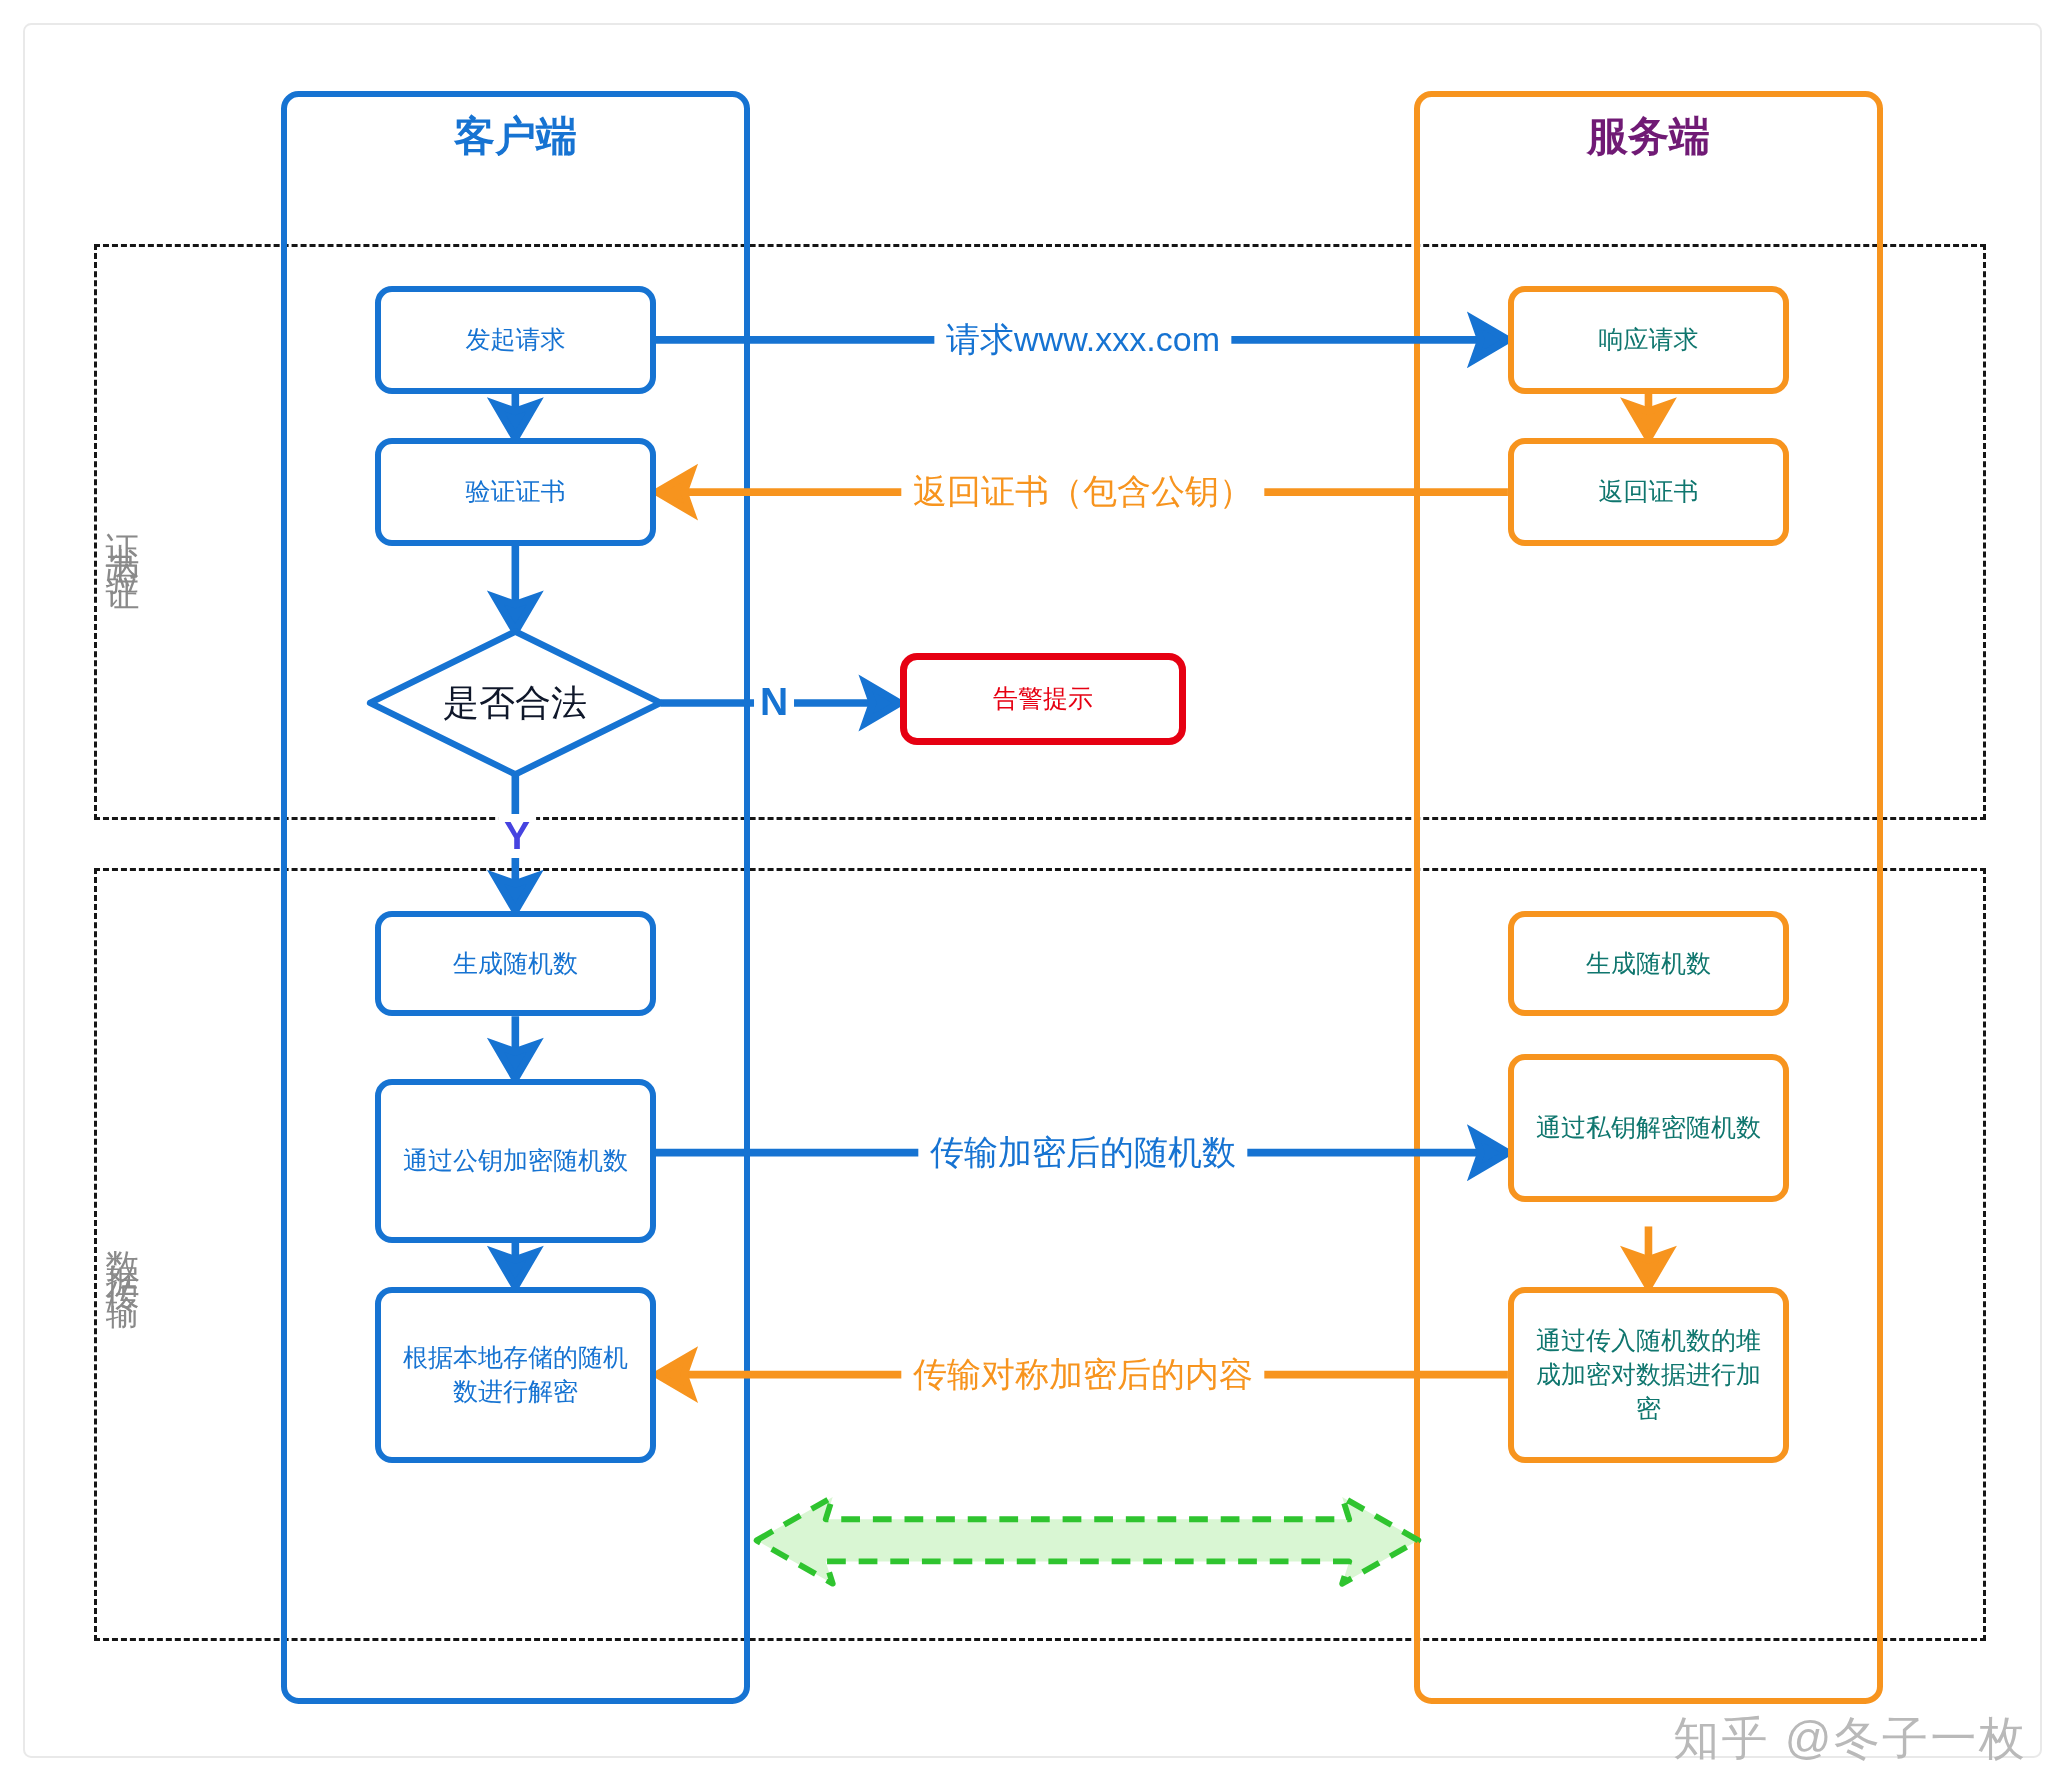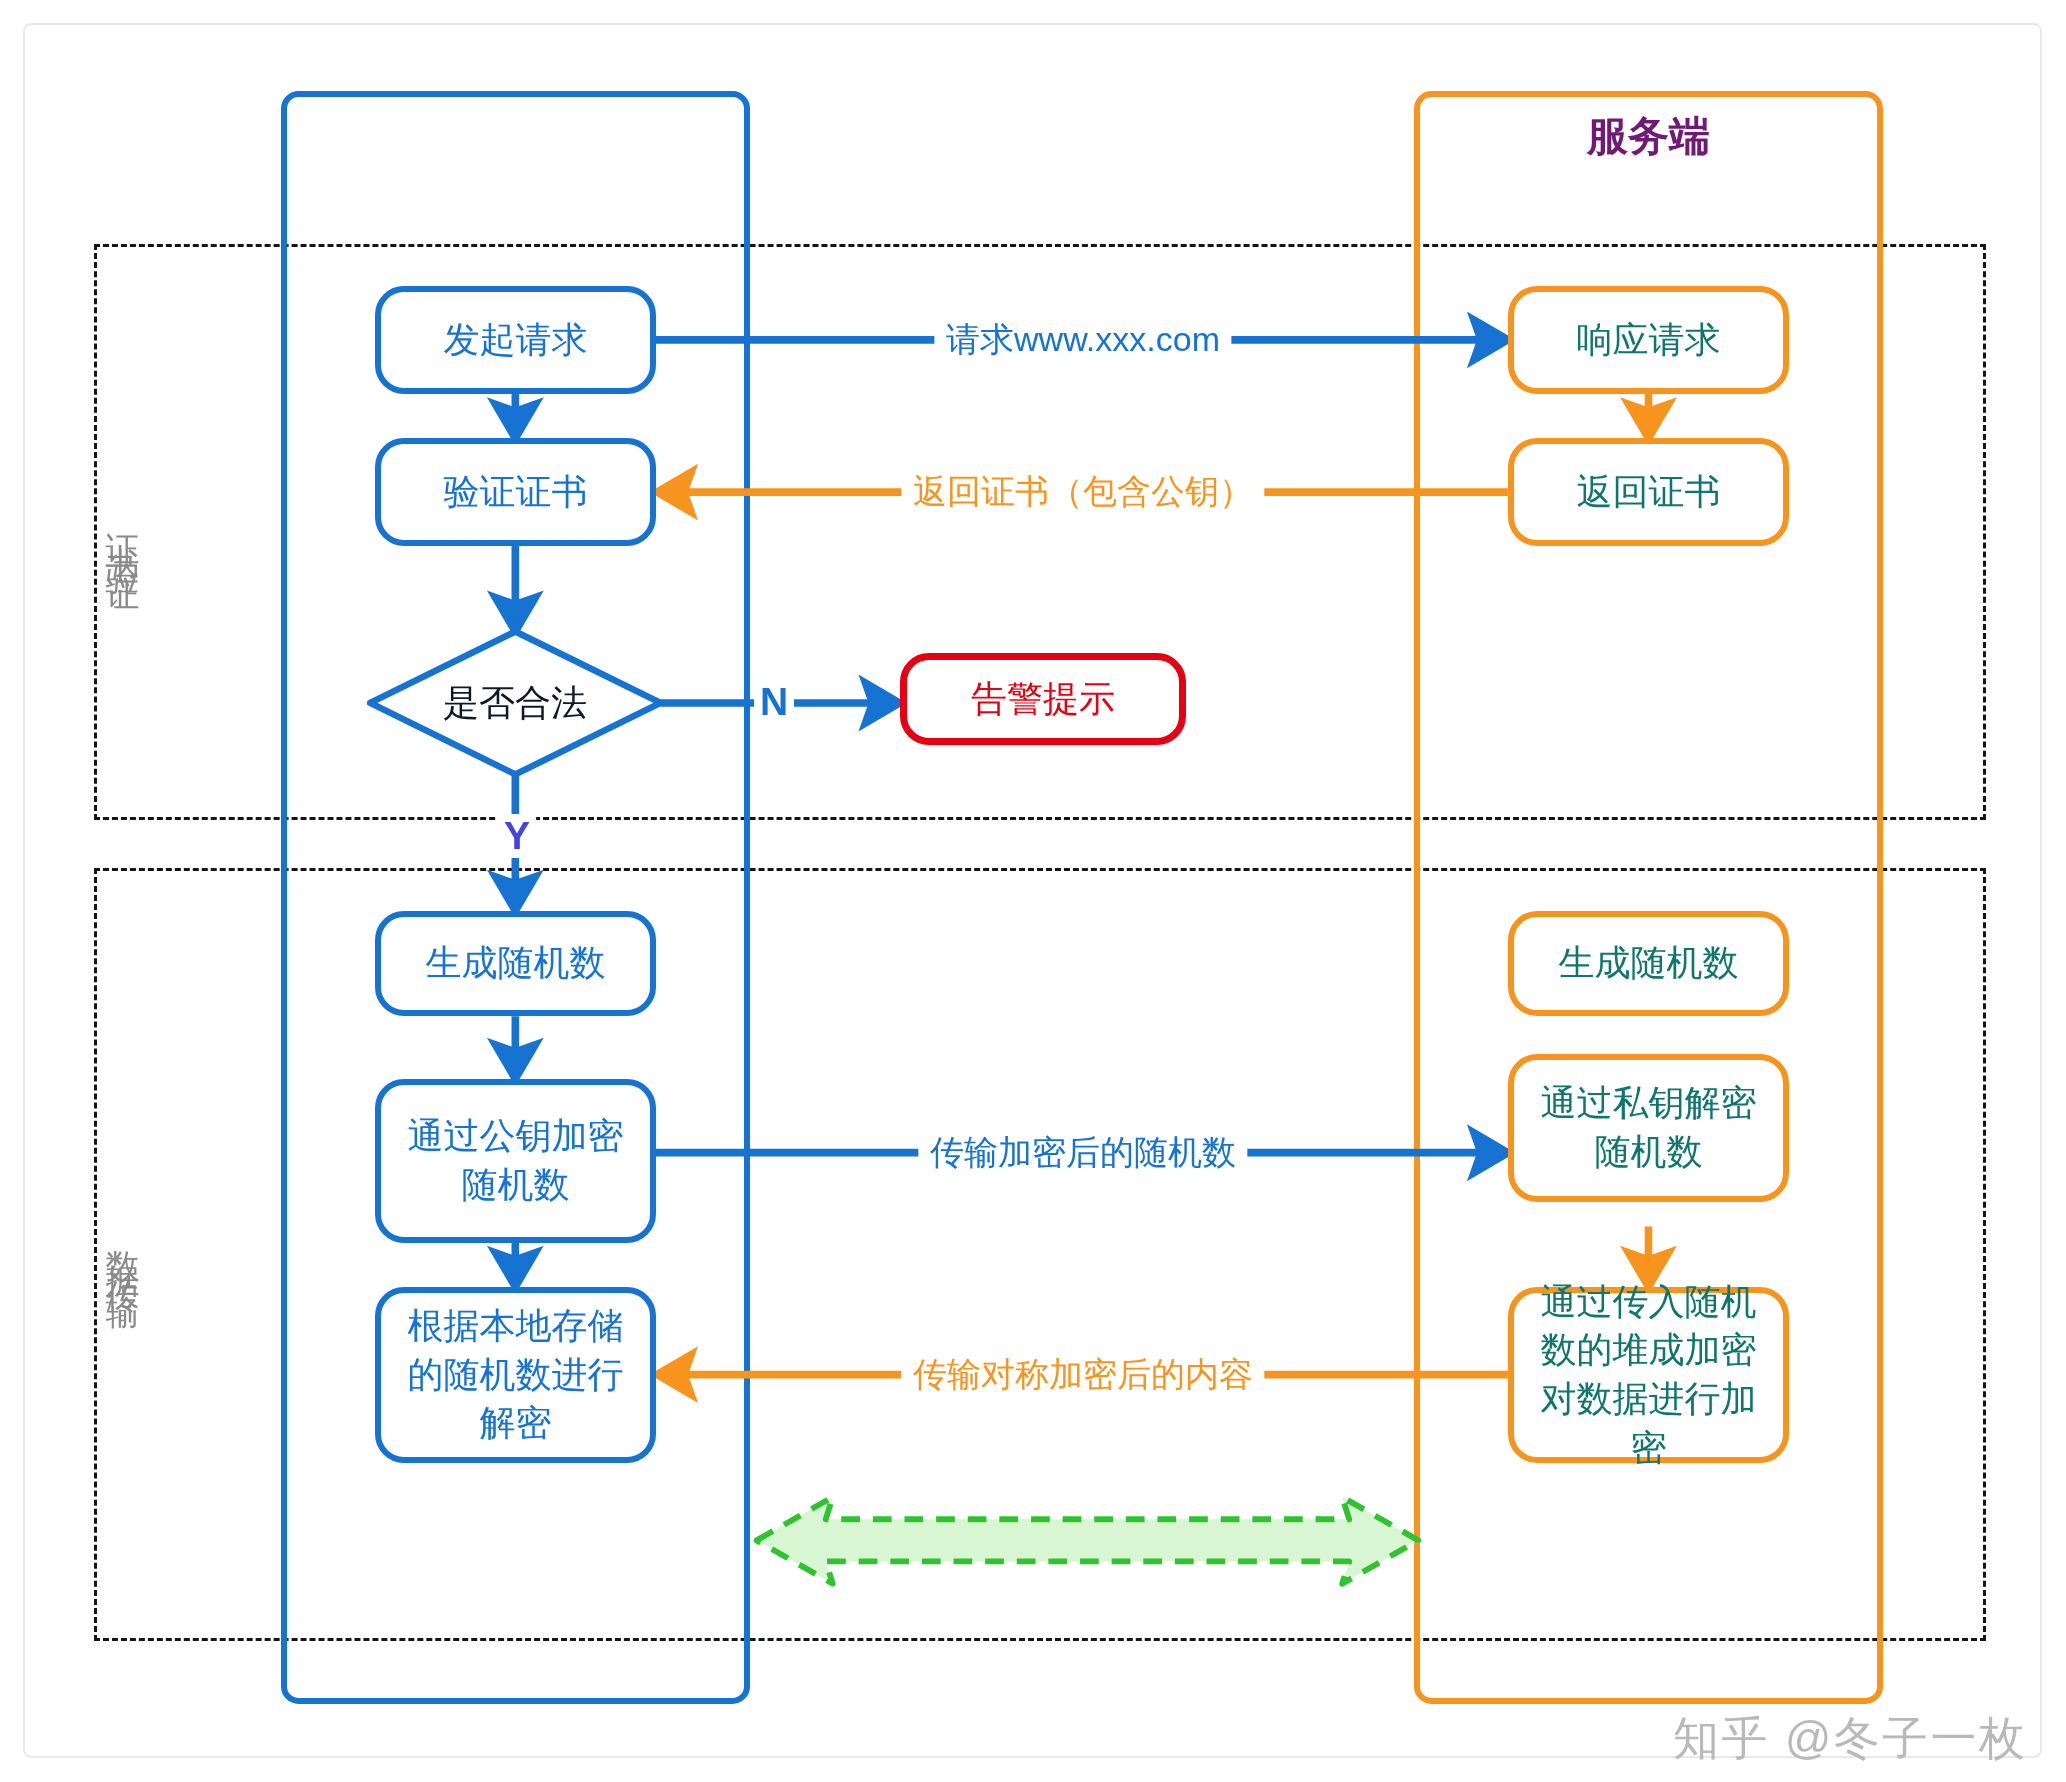--- a/index.html
+++ b/index.html
@@ -40,23 +40,23 @@
   #server-col{left:1414px;border-color:#f7941e;}
   .col-title{
     position:absolute;top:109px;width:469px;text-align:center;
     font-size:41px;font-weight:600;z-index:4;
   }
   #client-title{left:281px;color:#1673d2;}
   #server-title{left:1414px;color:#701a75;}
   .overlay{position:absolute;left:0;top:0;z-index:3;pointer-events:none;}
   .node{
     position:absolute;box-sizing:border-box;
-    background:#ffffff;border:6.4px solid;border-radius:29px;
+    background:#ffffff;border:6.4px solid;border-radius:17px;
     display:flex;align-items:center;justify-content:center;
-    text-align:center;font-size:36px;line-height:1.35;
+    text-align:center;font-size:25px;line-height:1.35;
     padding:0 10.5px;z-index:4;
   }
   .node.blue{border-color:#1673d2;color:#1673d2;}
   .node.orange{border-color:#f7941e;color:#0f766e;}
   .node.red{border-color:#e60012;color:#e60012;border-width:7.6px;}
   .cl{left:375px;width:281px;}
   .sv{left:1508px;width:281px;}
   .edge-label{
     position:absolute;transform:translate(-50%,-50%);
     background:#ffffff;padding:1.2px 11.7px;
@@ -135,20 +135,21 @@
 
       <line x1="2575" y1="2347" x2="1166" y2="2347"></line>
       <polygon points="1122,2347 1180,2313 1168,2347 1180,2381"></polygon>
     </g>
 
     <polygon points="880,1078 1128,1200 880,1322 632,1200" fill="#ffffff" stroke="#1673d2" stroke-width="11" stroke-linejoin="round"></polygon>
 
     <polygon points="1292,2630 1422,2556 1410,2594 2304,2594 2292,2556 2422,2630 2292,2704 2304,2666 1410,2666 1422,2704" fill="#d9f6d3" stroke="#2fc42f" stroke-width="10" stroke-dasharray="32 22" stroke-linejoin="round"></polygon>
   </svg>
 
+  <div class="col-title" id="client-title">客户端</div>
   <div class="col-title" id="server-title">服务端</div>
 
   <div class="node blue cl" style="top:286px;height:108px;">发起请求</div>
   <div class="node blue cl" style="top:438px;height:108px;">验证证书</div>
   <div class="node blue cl" style="top:911px;height:105px;">生成随机数</div>
   <div class="node blue cl" style="top:1079px;height:164px;">通过公钥加密随机数</div>
   <div class="node blue cl" style="top:1287px;height:176px;">根据本地存储的随机数进行解密</div>
 
   <div class="node red" style="left:900px;top:653px;width:286px;height:92px;">告警提示</div>
 

